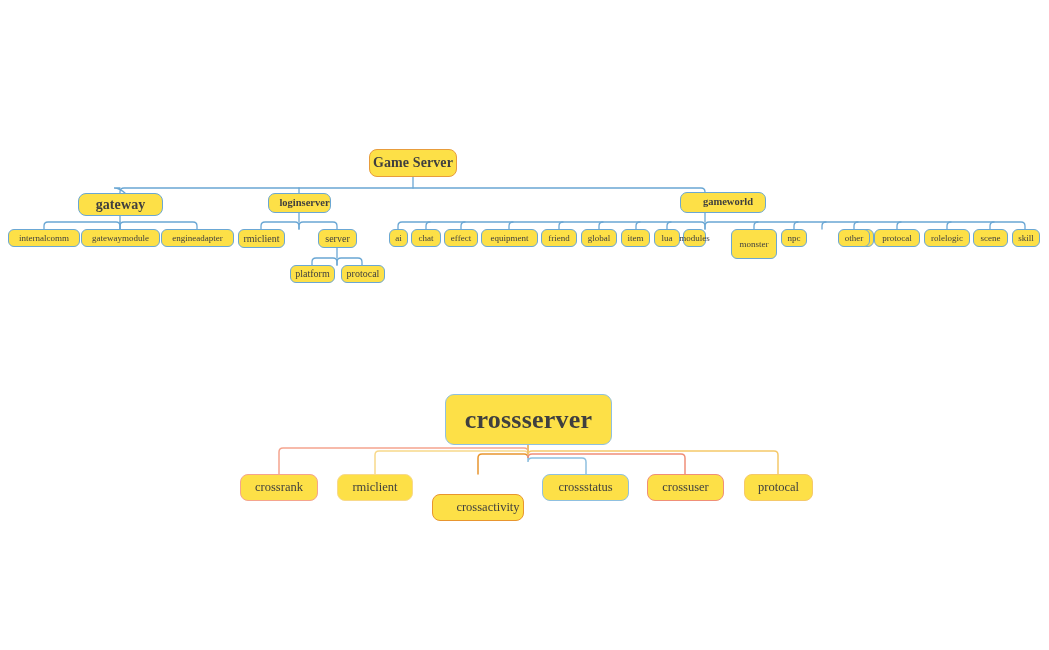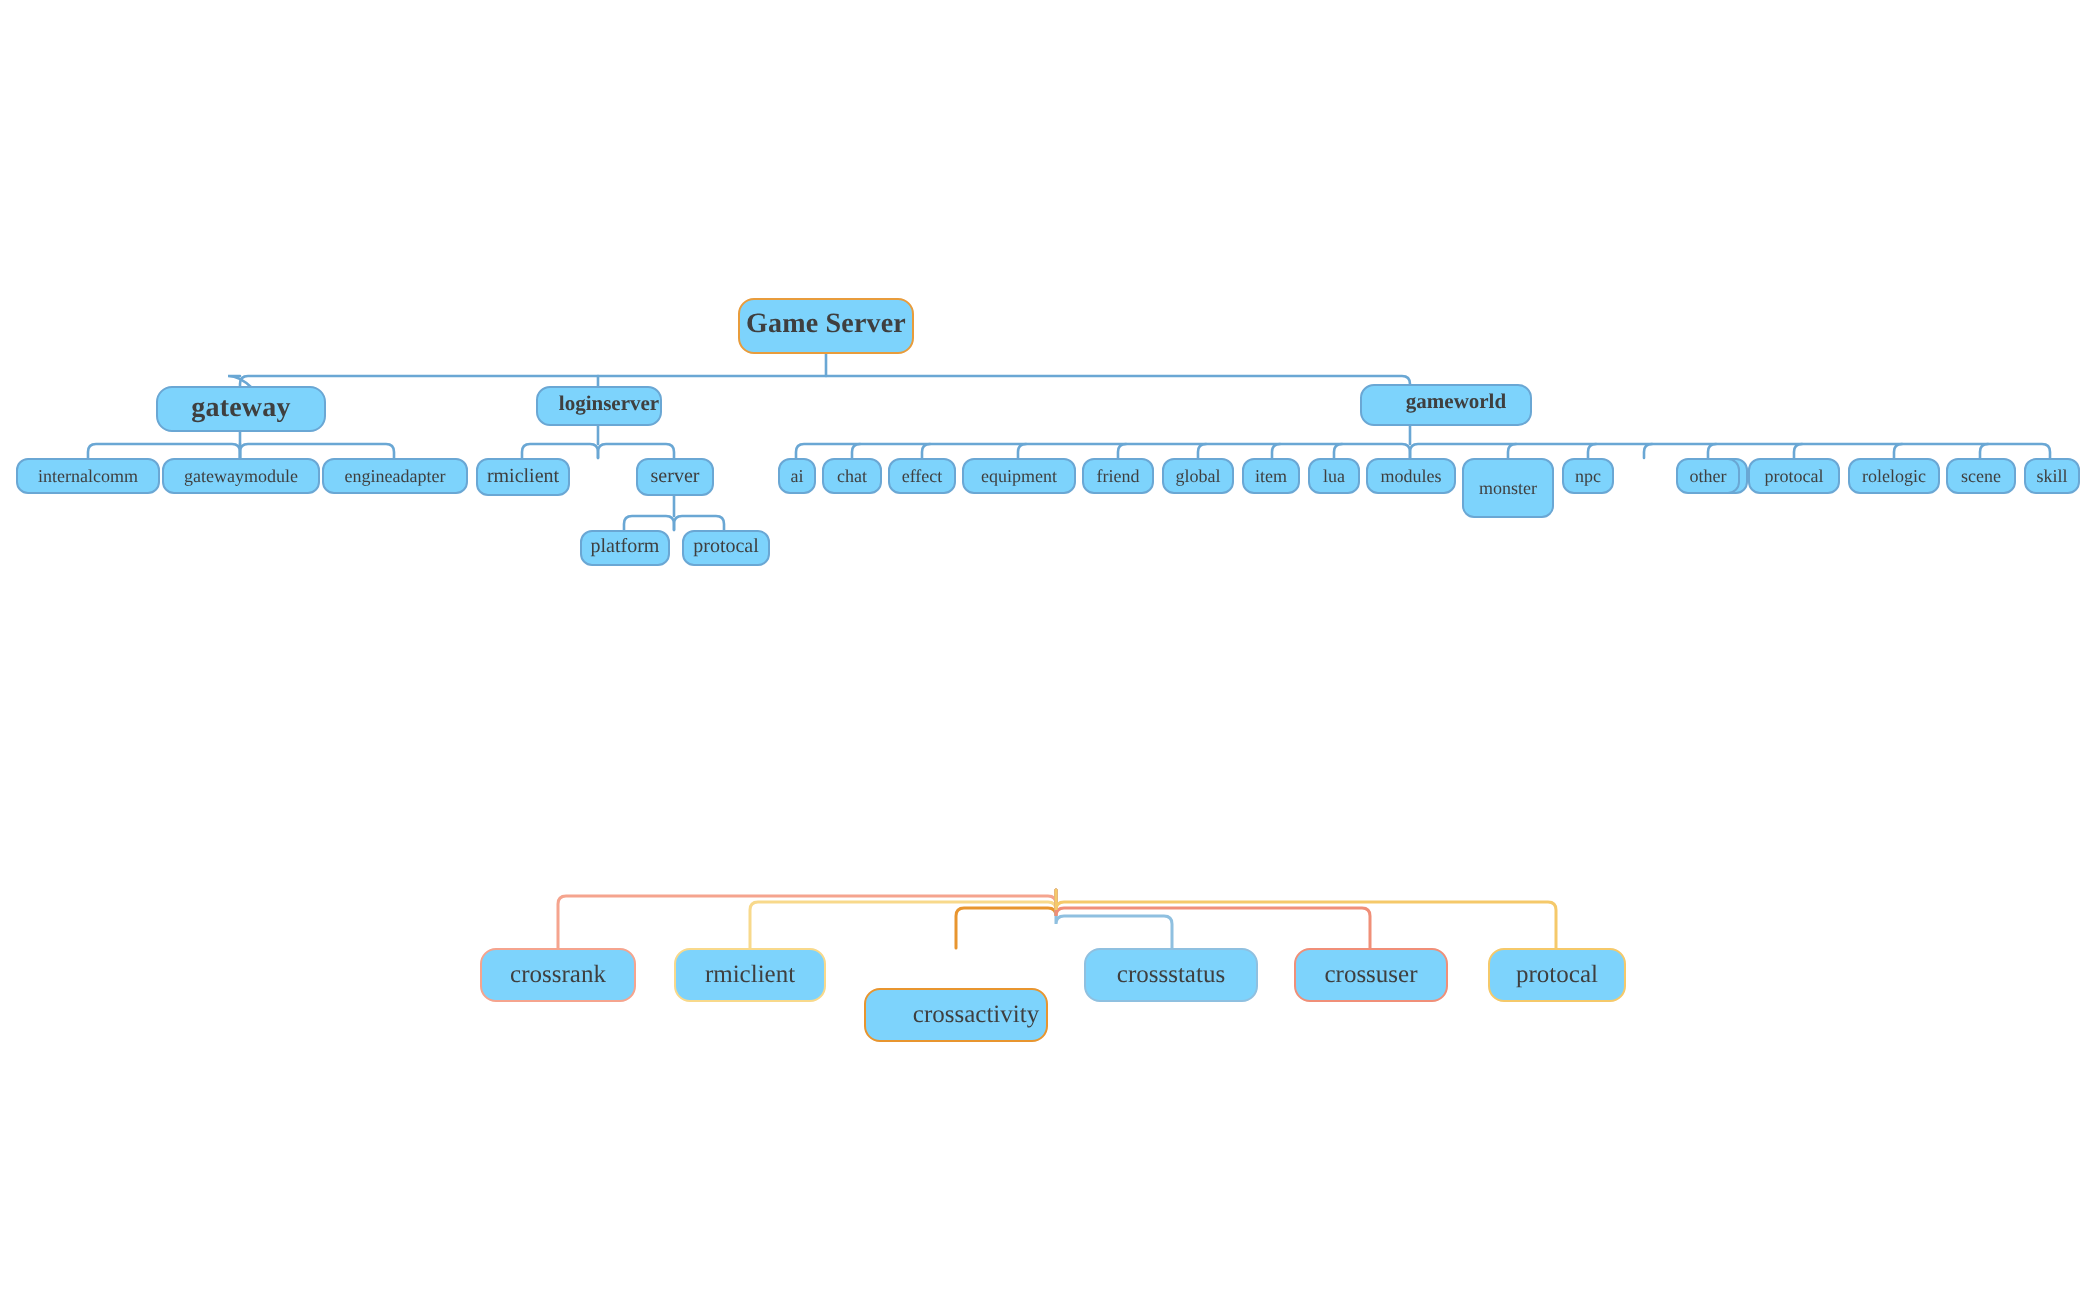--- a/index.html
+++ b/index.html
@@ -24,21 +24,21 @@
   #edges {
     position: absolute;
     left: 0; top: 0;
     width: 1049px;
     height: 650px;
     pointer-events: none;
   }
   .node {
     position: absolute;
     box-sizing: border-box;
-    background: #7dd3fc;
+    background: #fde047;
     border: 1.3px solid #6aa7d4;
     border-radius: 7px;
     display: flex;
     align-items: center;
     justify-content: center;
     white-space: nowrap;
     color: #3f3f3f;
     line-height: 1;
   }
   
@@ -203,21 +203,21 @@
   </div>
   <div class="node tier-small" style="left:581px; top:229px; width:36px; height:18px;">
     <span>global</span>
   </div>
   <div class="node tier-small" style="left:621px; top:229px; width:29px; height:18px;">
     <span>item</span>
   </div>
   <div class="node tier-small" style="left:654px; top:229px; width:26px; height:18px;">
     <span>lua</span>
   </div>
-  <div class="node tier-small" style="left:683px; top:229px; width:45px; height:18px;">
+  <div class="node tier-small" style="left:683px; top:229px; width:23px; height:18px;">
     <span>modules</span>
   </div>
   <div class="node tier-small" style="left:731px; top:229px; width:46px; height:30px;text-align:right;">
     <span>monster</span>
   </div>
   <div class="node tier-small" style="left:781px; top:229px; width:26px; height:18px;">
     <span>npc</span>
   </div>
   <div class="node tier-small" style="left:811px; top:229px; width:23px; height:18px;margin-left:40px;">
     <span>obj</span>
@@ -231,20 +231,23 @@
   <div class="node tier-small" style="left:924px; top:229px; width:46px; height:18px;">
     <span>rolelogic</span>
   </div>
   <div class="node tier-small" style="left:973px; top:229px; width:35px; height:18px;">
     <span>scene</span>
   </div>
   <div class="node tier-small" style="left:1012px; top:229px; width:28px; height:18px;">
     <span>skill</span>
   </div>
 
+  <div class="node tier-hero" style="left:445px; top:394px; width:167px; height:51px; border-color:#8fc0e0;">
+    <span>crossserver</span>
+  </div>
 
   <div class="node tier-leaf" style="left:240px; top:474px; width:78px; height:27px; border-color:#f5a48e;">
     <span>crossrank</span>
   </div>
   <div class="node tier-leaf" style="left:337px; top:474px; width:76px; height:27px; border-color:#f8d98b;">
     <span>rmiclient</span>
   </div>
   <div class="node tier-leaf" style="left:432px; top:494px; width:92px; height:27px; border-color:#e8952f;padding-left:20px;">
     <span>crossactivity</span>
   </div>

